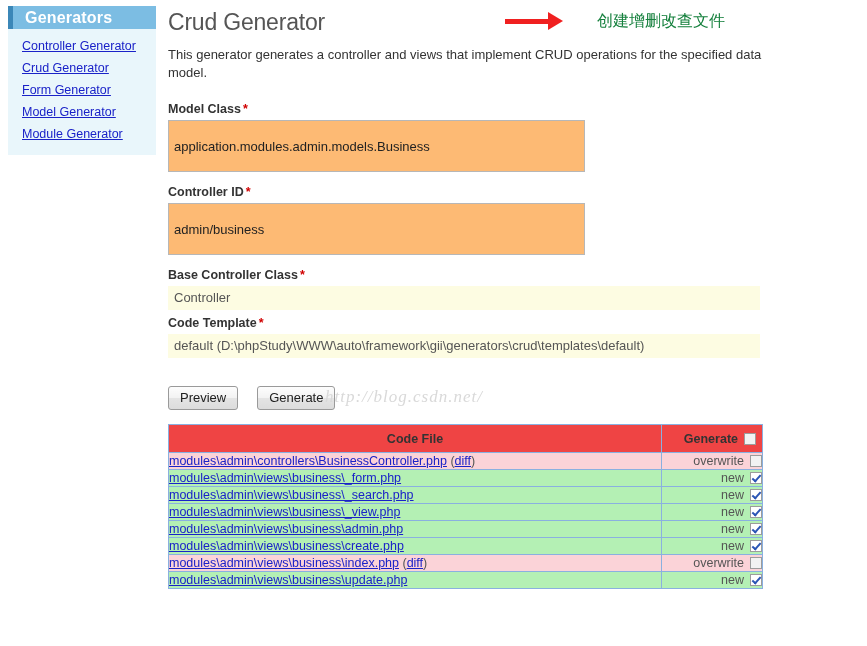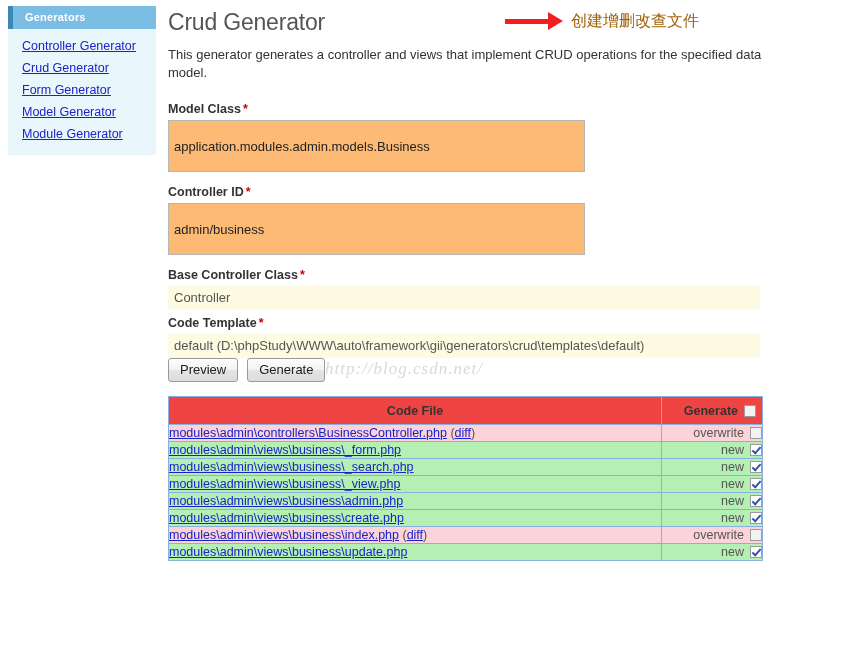--- a/index.html
+++ b/index.html
@@ -22,21 +22,21 @@
     position: absolute;
     left: 8px;
     top: 6px;
     width: 148px;
   }
   #sidebar-header {
     background: #7cbde3;
     border-left: 5px solid #3b87b8;
     color: #ffffff;
     font-weight: bold;
-    font-size: 11px;
+    font-size: 16px;
     padding: 4px 0 4px 12px;
     line-height: 15px;
     letter-spacing: 0.2px;
   }
   #sidebar-body {
     background: #e9f6fb;
     padding: 6px 0 10px 0;
   }
   .sidebar-item {
     padding: 3px 0 3px 14px;
@@ -81,23 +81,23 @@
   }
   #arrow-head {
     width: 0;
     height: 0;
     border-top: 9px solid transparent;
     border-bottom: 9px solid transparent;
     border-left: 15px solid #f02020;
     margin-left: -1px;
   }
   #annotation-text {
-    color: #a16207;
+    color: #15803d;
     font-size: 16px;
-    margin-left: 8px;
+    margin-left: 34px;
     white-space: nowrap;
     font-family: "DejaVu Sans", sans-serif;
   }
 
   #intro {
     margin: 10px 0 0 0;
     line-height: 18px;
     width: 594px;
     color: #333333;
     font-size: 13px;
@@ -146,23 +146,23 @@
     padding: 3px 0 4px 6px;
     color: #555555;
     font-size: 13px;
     line-height: 17px;
     box-sizing: border-box;
     cursor: pointer;
   }
 
   
   #buttons {
-    margin-top: 0;
+    margin-top: 28px;
     display: flex;
-    gap: 9px;
+    gap: 19px;
     align-items: flex-start;
     position: relative;
   }
   .btn {
     font-family: "Liberation Sans", sans-serif;
     font-size: 13px;
     color: #202020;
     background: linear-gradient(to bottom, #fdfdfd 0%, #f3f3f3 48%, #e4e4e4 52%, #dcdcdc 100%);
     border: 1px solid #9a9a9a;
     border-radius: 3px;

